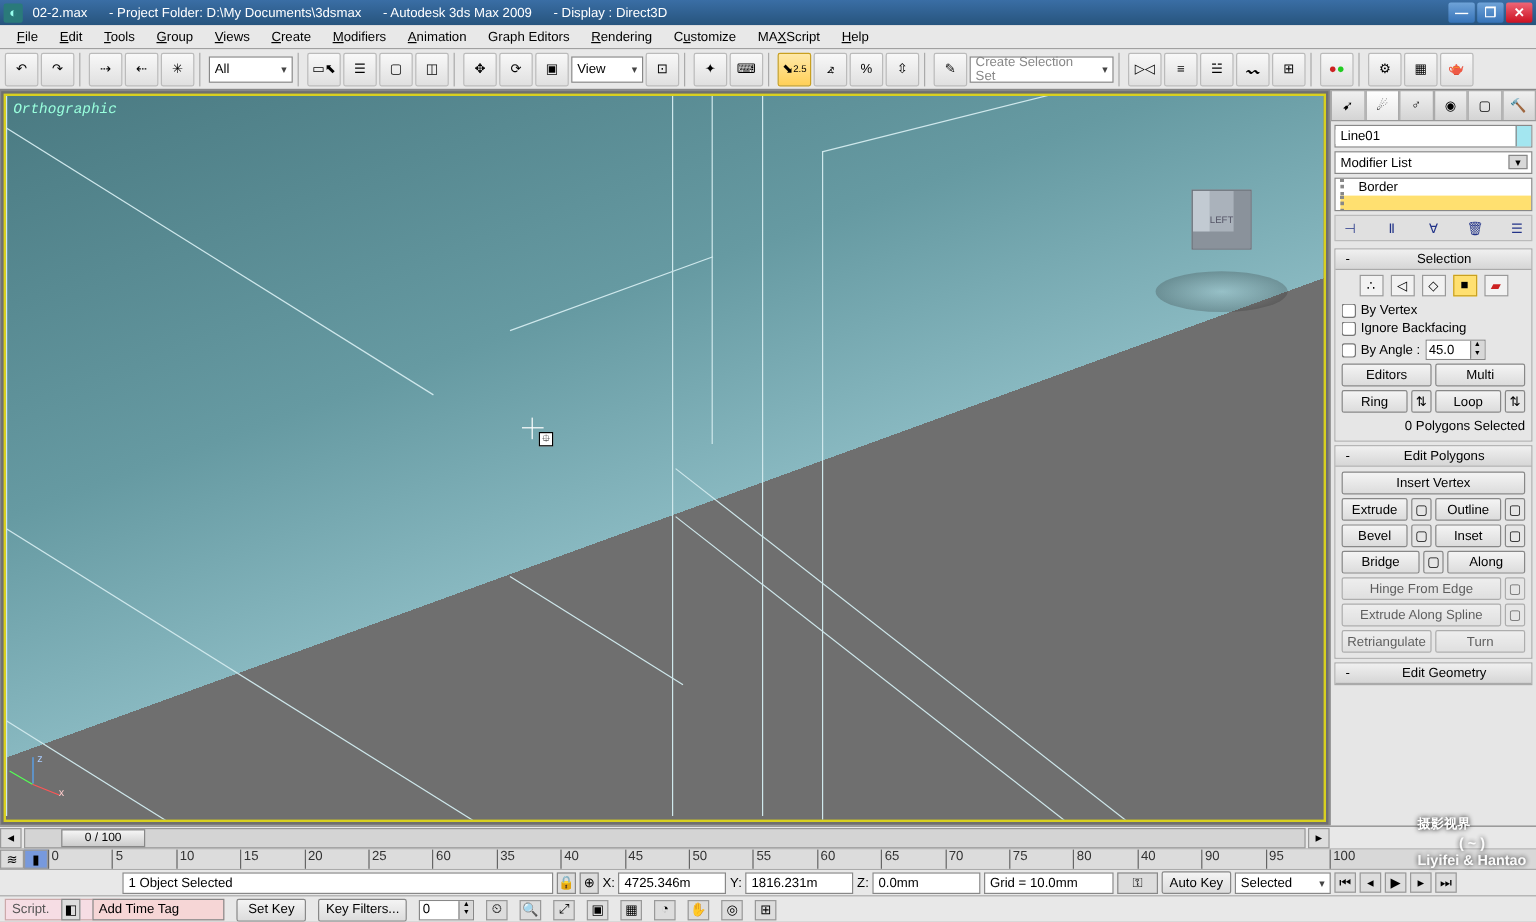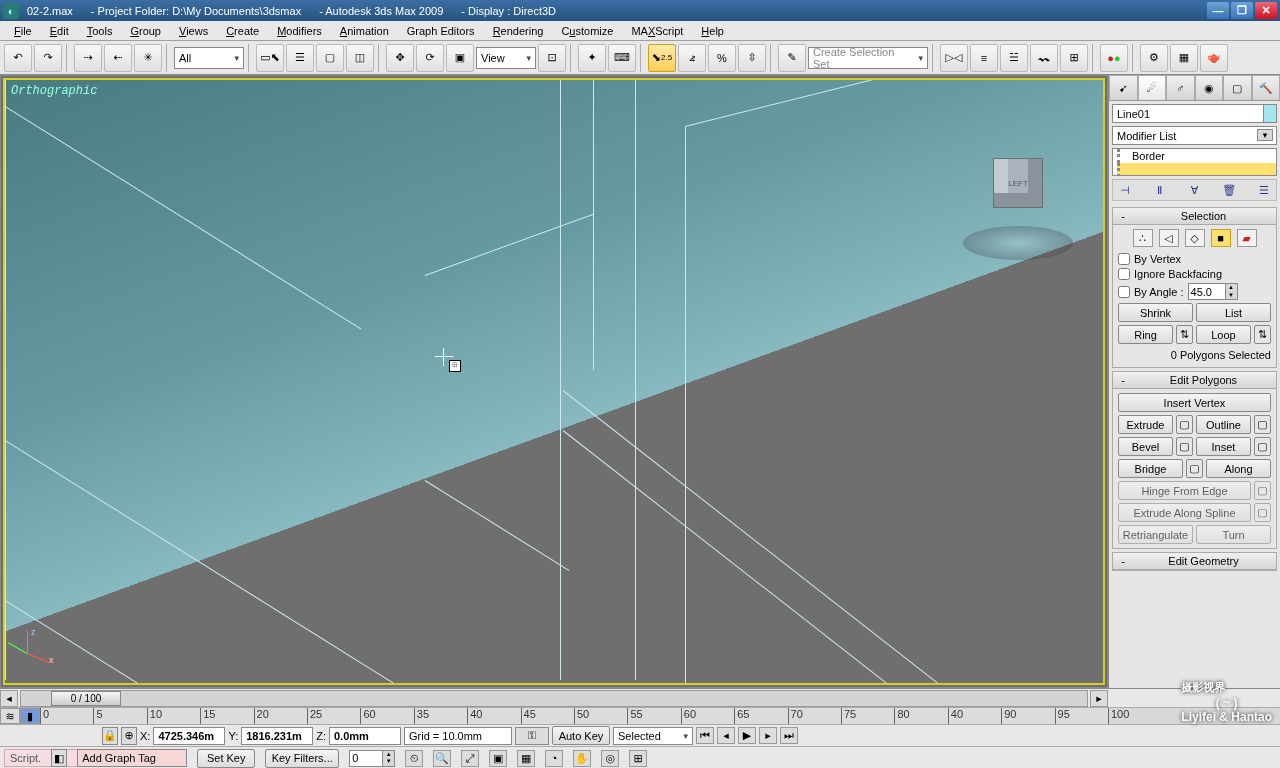--- a/index.html
+++ b/index.html
@@ -96,21 +96,21 @@
 .ts-thumb { position:absolute; left:30px; top:0; height:15px; width:70px; background:linear-gradient(#f6f6f6,#ccc); border:1px solid #888; display:flex; align-items:center; justify-content:center; font-size:10px; }
 .ruler-row { height:17px; background:#d8d8d8; border-bottom:1px solid #aaa; display:flex; }
 .ruler-left { width:40px; display:flex; }
 .ruler-left .rl-btn { flex:1; border:1px solid #999; background:#ddd; display:flex; align-items:center; justify-content:center; }
 .ruler-left .rl-btn.blue { background:#79d; }
 .ruler { flex:1; position:relative; background:#dcdcdc; font-size:9px; }
 .ruler .tick { position:absolute; top:0; height:100%; border-left:1px solid #666; padding-left:2px; color:#333; }
 .status-row { height:22px; display:flex; align-items:center; gap:3px; padding:0 3px; border-bottom:1px solid #aaa; }
 .status-field { height:18px; border:1px solid #888; background:#fff; display:flex; align-items:center; padding:0 4px; }
 .status-field.ro { background:#f6d6d6; }
-.coord { width:72px;font-weight:bold; }
+.coord { width:90px; }
 .coord-lbl { width:16px; height:18px; border:1px solid #888; background:#ddd; display:flex; align-items:center; justify-content:center; }
 .prompt-row { height:22px; display:flex; align-items:center; padding:0 4px; gap:10px; }
 .prompt-row .pink { background:#f6dde4; border:1px solid #caa; width:96px; height:18px; }
 
 .watermark { position:absolute; right:8px; bottom:44px; color:#fff; text-shadow:0 0 4px #000; font-size:20px; font-weight:bold; pointer-events:none; }
 .watermark small { display:block; font-size:12px; text-align:center; opacity:.9; }
 </style>
 </head>
 <body>
 
@@ -289,22 +289,22 @@
           <span>By Angle :</span>
           <div class="spin">
               <input value="45.0" style="">
               <div class="sp">
                 <div>▲</div>
                 <div>▼</div>
               </div>
             </div>
         </div>
         <div class="btn-row">
-          <div class="btn">Shrink</div>
-          <div class="btn">List</div>
+          <div class="btn">Editors</div>
+          <div class="btn">Multi</div>
         </div>
         <div class="btn-row">
           <div class="btn">Ring</div>
           <div class="btn sq">⇅</div>
           <div class="btn">Loop</div>
           <div class="btn sq">⇅</div>
         </div>
         <div class="status-count">0 Polygons Selected</div>
       </div>
     </div>
@@ -392,20 +392,21 @@
         <span class="tick" style="left: 85%;">40</span>
         <span class="tick" style="left: 90%;">90</span>
         <span class="tick" style="left: 95%;">95</span>
         <span class="tick" style="left: 100%;">100</span>
       </div>
     <div style="width:172px"></div>
   </div>
 
   <div class="status-row">
     <div style="width:96px"></div>
+    <div class="status-field" style="flex:1">1 Object Selected</div>
     <div class="coord-lbl">🔒</div>
     <div class="coord-lbl">⊕</div>
     <span>X:</span>
     <div class="status-field coord">
         <span>4725.346m</span>
       </div>
     <span>Y:</span>
     <div class="status-field coord">
         <span>1816.231m</span>
       </div>
@@ -424,21 +425,21 @@
     <div class="ts-btn">▶</div>
     <div class="ts-btn">▸</div>
     <div class="ts-btn">⏭</div>
     <div style="width:60px"></div>
   </div>
 
   <div class="prompt-row">
     <div class="pink"></div>
     <span style="margin-left:-100px;color:#555">Script.</span>
     <div class="coord-lbl">◧</div>
-    <div class="status-field ro" style="width:110px">Add Graph Tag</div>
+    <div class="status-field ro" style="width:110px">Add Time Tag</div>
     <div class="btn" style="width:58px">Set Key</div>
     <div class="btn" style="width:74px">Key Filters...</div>
     <div class="spin" style="width:46px">
         <input value="0" style="">
         <div class="sp">
           <div>▲</div>
           <div>▼</div>
         </div>
       </div>
     <div class="ts-btn">⏲</div>

